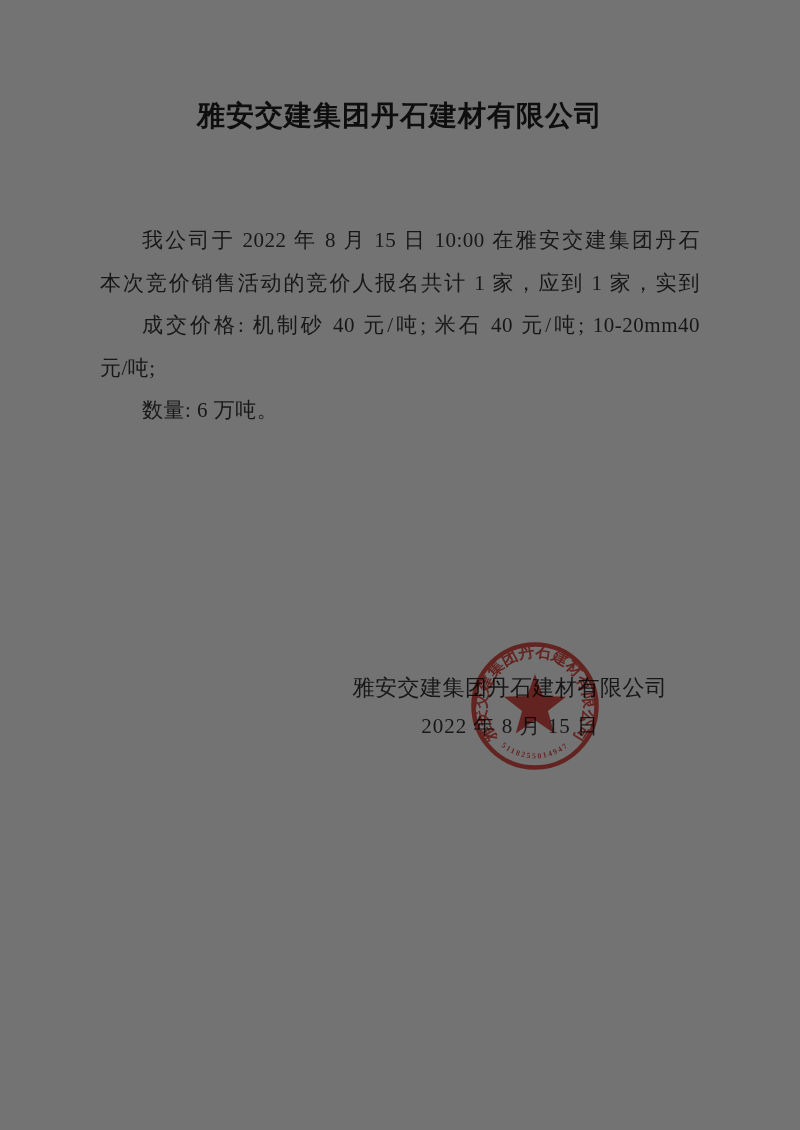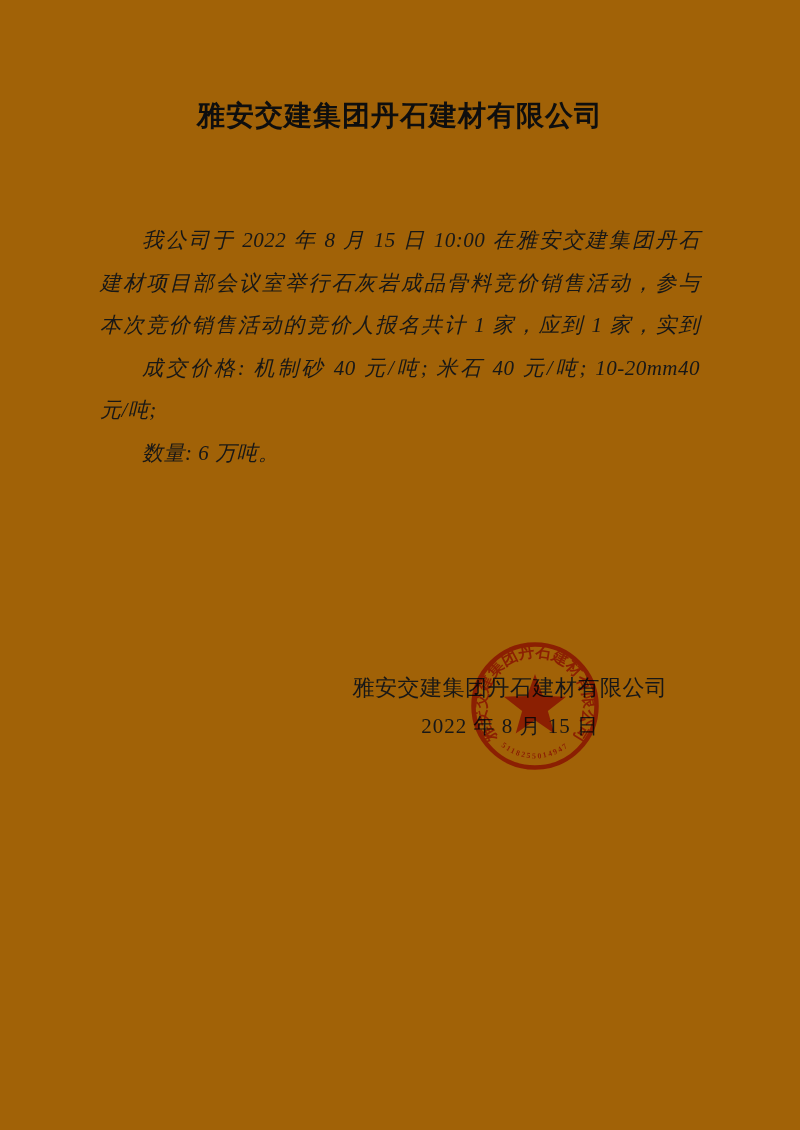--- a/index.html
+++ b/index.html
@@ -1,39 +1,38 @@
 <!DOCTYPE html>
 <html><head>
 <meta charset="utf-8">
 <style>
   html,body{margin:0;padding:0;background:#888;}
   .page{
     position:relative;
     width:800px;height:1130px;
     margin:0 auto;
-    background:#a16207;
+    background:#737373;
     font-family:"Liberation Serif","DejaVu Serif",serif;
     color:#141414;
     overflow:hidden;
   }
   .title{
     position:absolute;
     left:0;top:94px;width:800px;
     text-align:center;
     font-size:28px;font-weight:bold;
     line-height:43px;
     letter-spacing:1px;
     color:#0e0e0e;
   }
   .body-block{
     position:absolute;
     left:100px;top:219px;width:600px;
     font-size:21px;
     color:#171717;
-    font-style:italic;
   }
   .bl{
     line-height:42.5px;
     white-space:nowrap;
     letter-spacing:0.5px;
   }
   .bl.just{
     white-space:normal;
     text-align:justify;
     text-align-last:justify;
@@ -64,21 +63,20 @@
 <body>
 
 <div class="page">
 
   <div class="title">
     <div>雅安交建集团丹石建材有限公司</div>
   </div>
 
   <div class="body-block">
     <div class="bl indent just">我公司于 2022 年 8 月 15 日 10:00 在雅安交建集团丹石</div>
-    <div class="bl just">建材项目部会议室举行石灰岩成品骨料竞价销售活动，参与</div>
     <div class="bl just">本次竞价销售活动的竞价人报名共计 1 家，应到 1 家，实到</div>
     <div class="bl indent just">成交价格: 机制砂 40 元/吨; 米石 40 元/吨; 10-20mm40</div>
     <div class="bl">元/吨;</div>
     <div class="bl indent">数量: 6 万吨。</div>
   </div>
 
   <div class="signature">
     <div class="sig-company">雅安交建集团丹石建材有限公司</div>
     <div class="sig-date">2022 年 8 月 15 日</div>
   </div>

